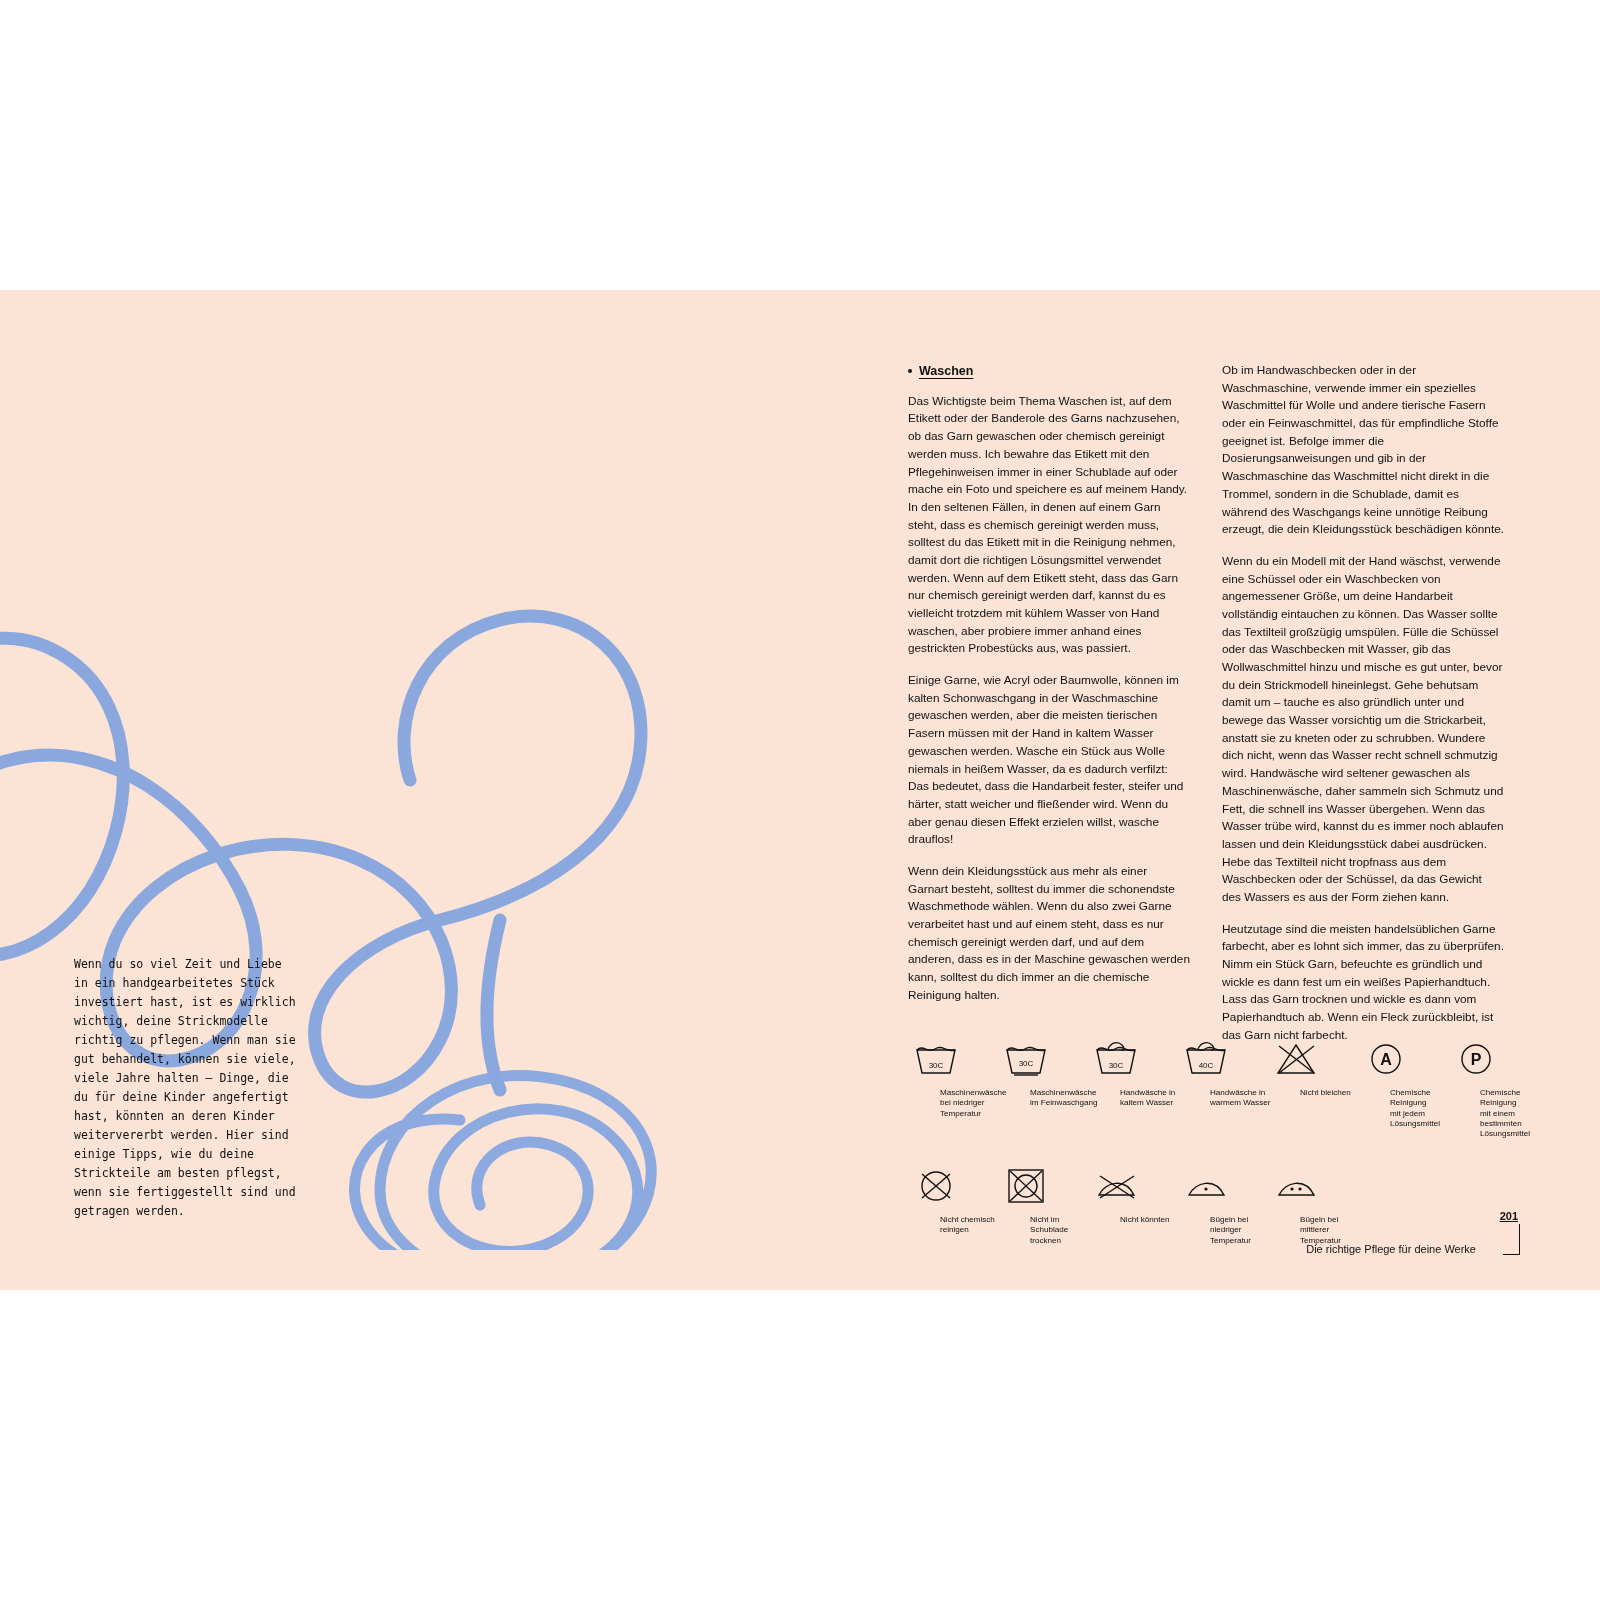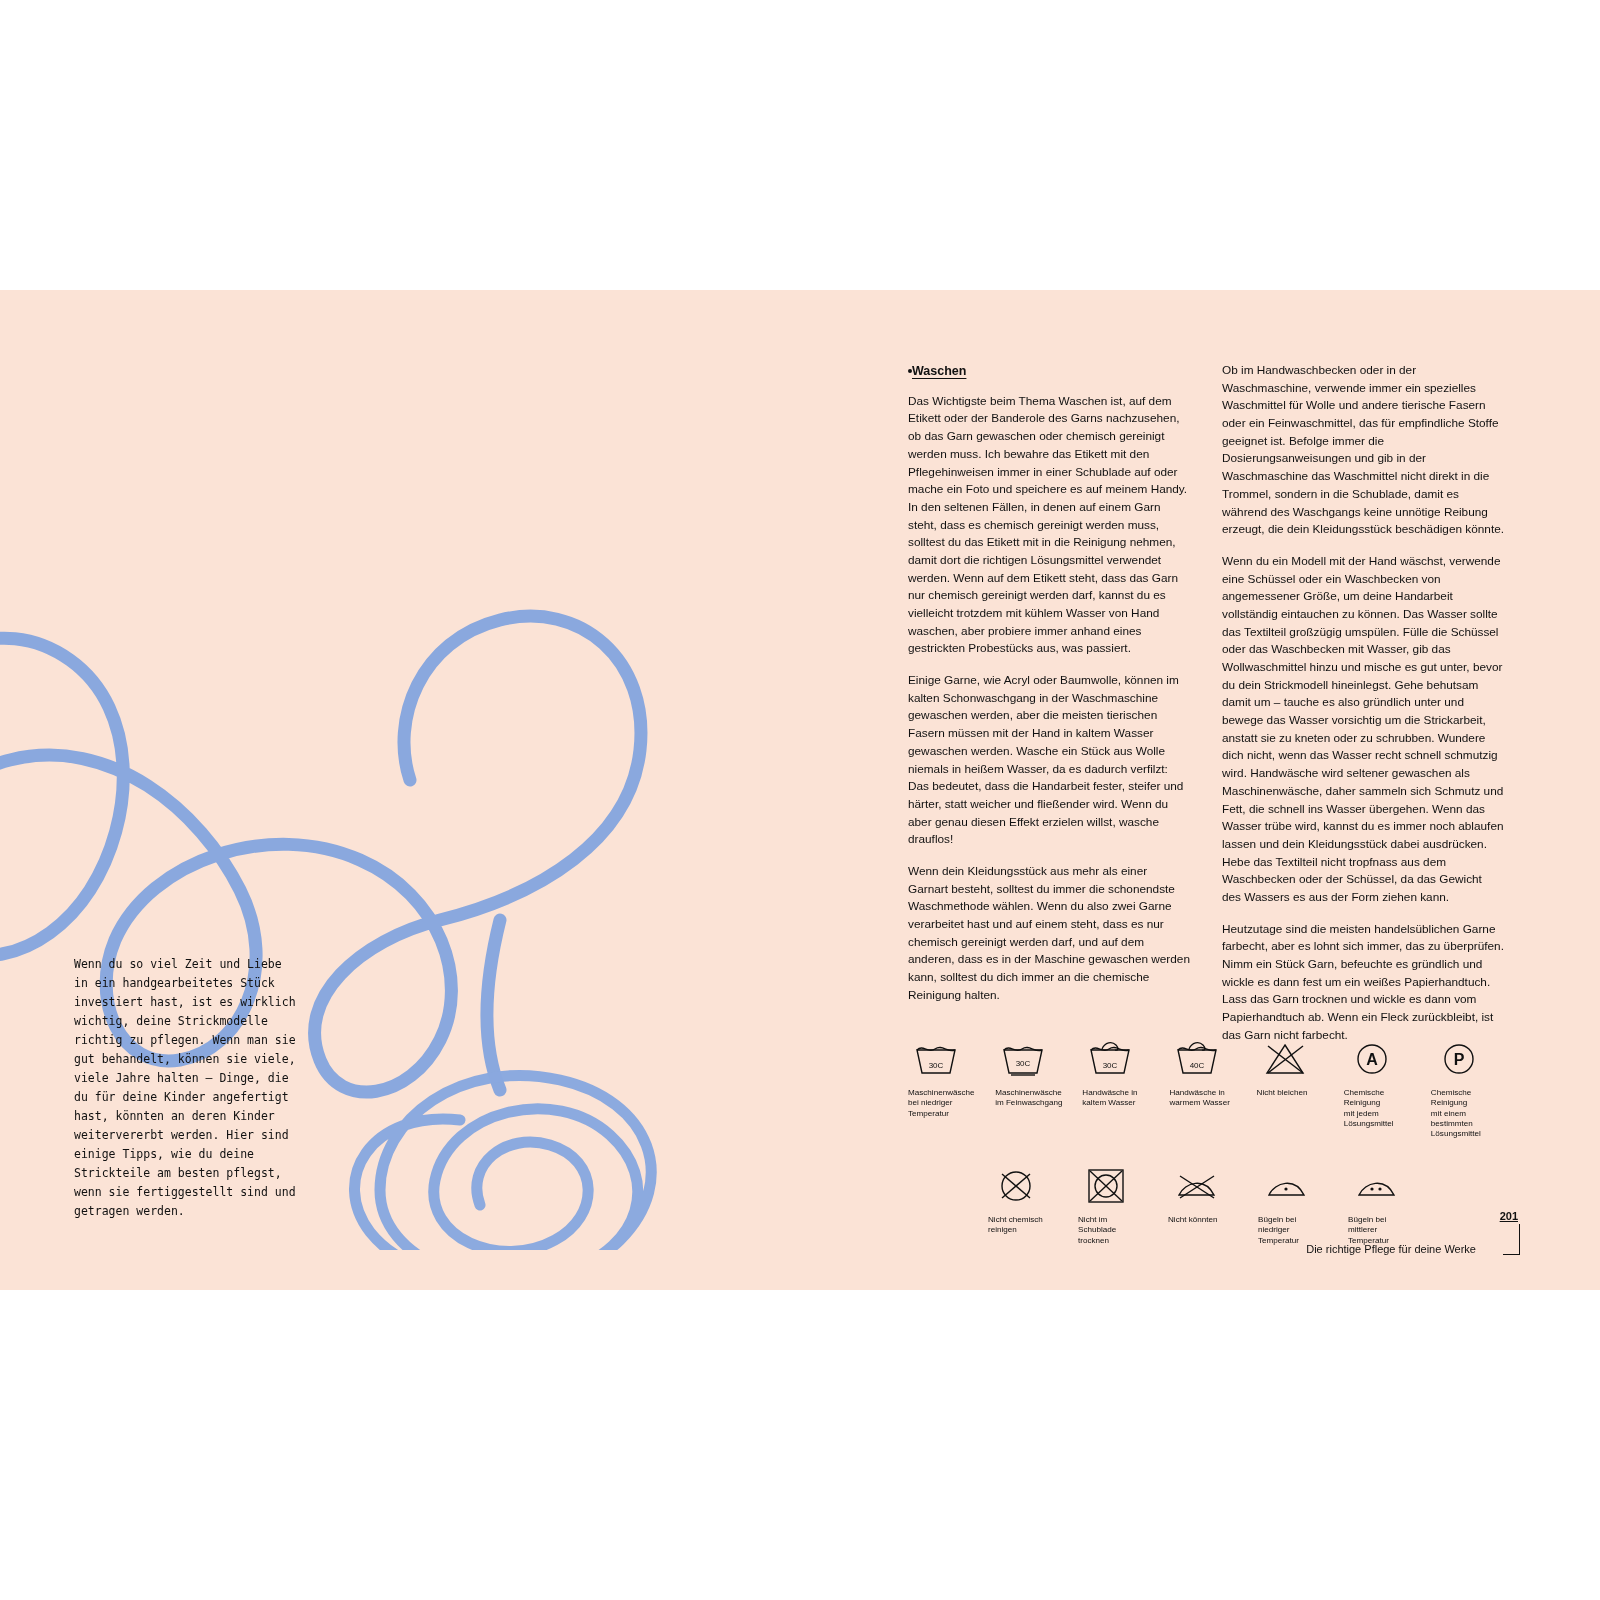--- a/index.html
+++ b/index.html
@@ -61,20 +61,21 @@
     line-height: 1.5;
     color: #111;
     text-align: left;
   }
   .col.c1 { left: 908px; }
   .col.c2 { left: 1222px; }
   .col p { margin: 0 8px 14px 0; }
   .kicker {
     display: flex;
     align-items: center;
+    gap: 7px;
     margin-bottom: 12px;
   }
   .kicker .dot {
     width: 4px; height: 4px; border-radius: 50%;
     background: #111;
     display: inline-block;
   }
   .kicker .lbl {
     font-size: 12.5px;
     font-weight: 700;
@@ -85,38 +86,38 @@
   
   .symbols {
     position: absolute;
     left: 908px;
     top: 745px;
     width: 610px;
   }
   .symrow {
     display: flex;
     gap: 0px;
-    justify-content: center;
   }
   .symrow.r2 { margin-top: 22px; }
   .sym {
     width: 88px;
     margin-right: 2px;
   }
   .symbox {
     width: 56px; height: 46px;
     display: flex; align-items: center; justify-content: center;
   }
   .symcap {
     margin-top: 7px;
     font-size: 8.1px;
     line-height: 1.28;
     color: #111;
     width: 80px;
     white-space: pre-line;
+    margin-left: 32px;
   }
   
   .pagenum {
     position: absolute;
     right: 82px;
     top: 920px;
     font-size: 11px;
     font-weight: 700;
     color: #111;
     text-decoration: underline;

